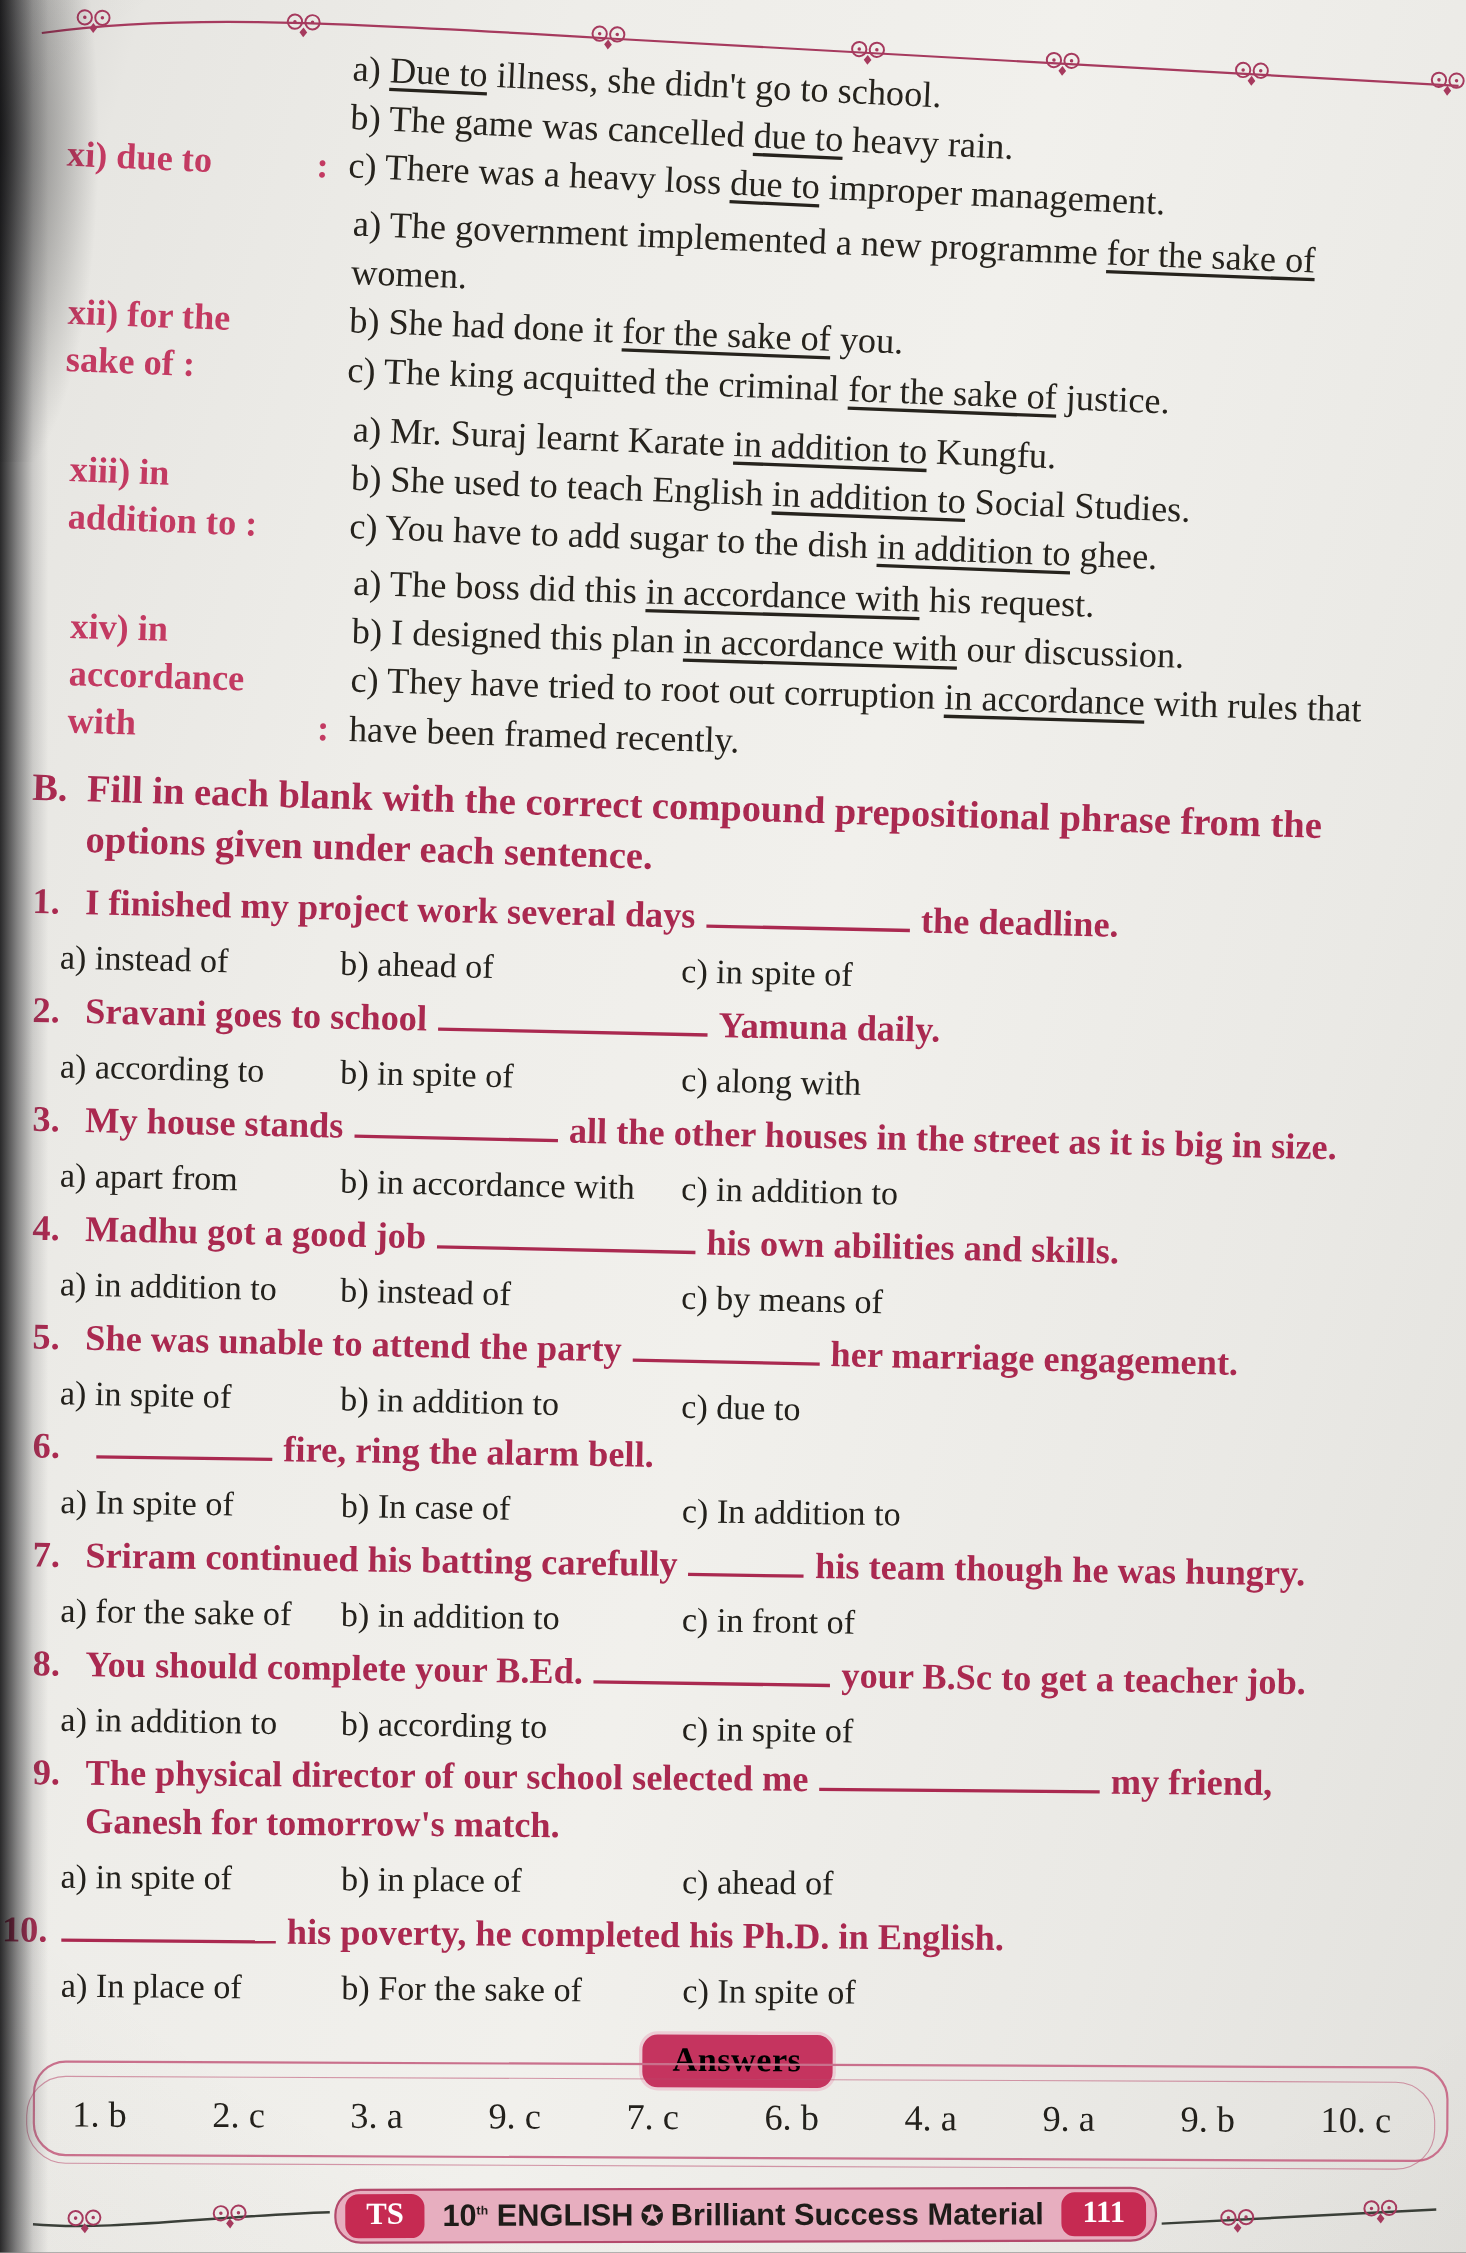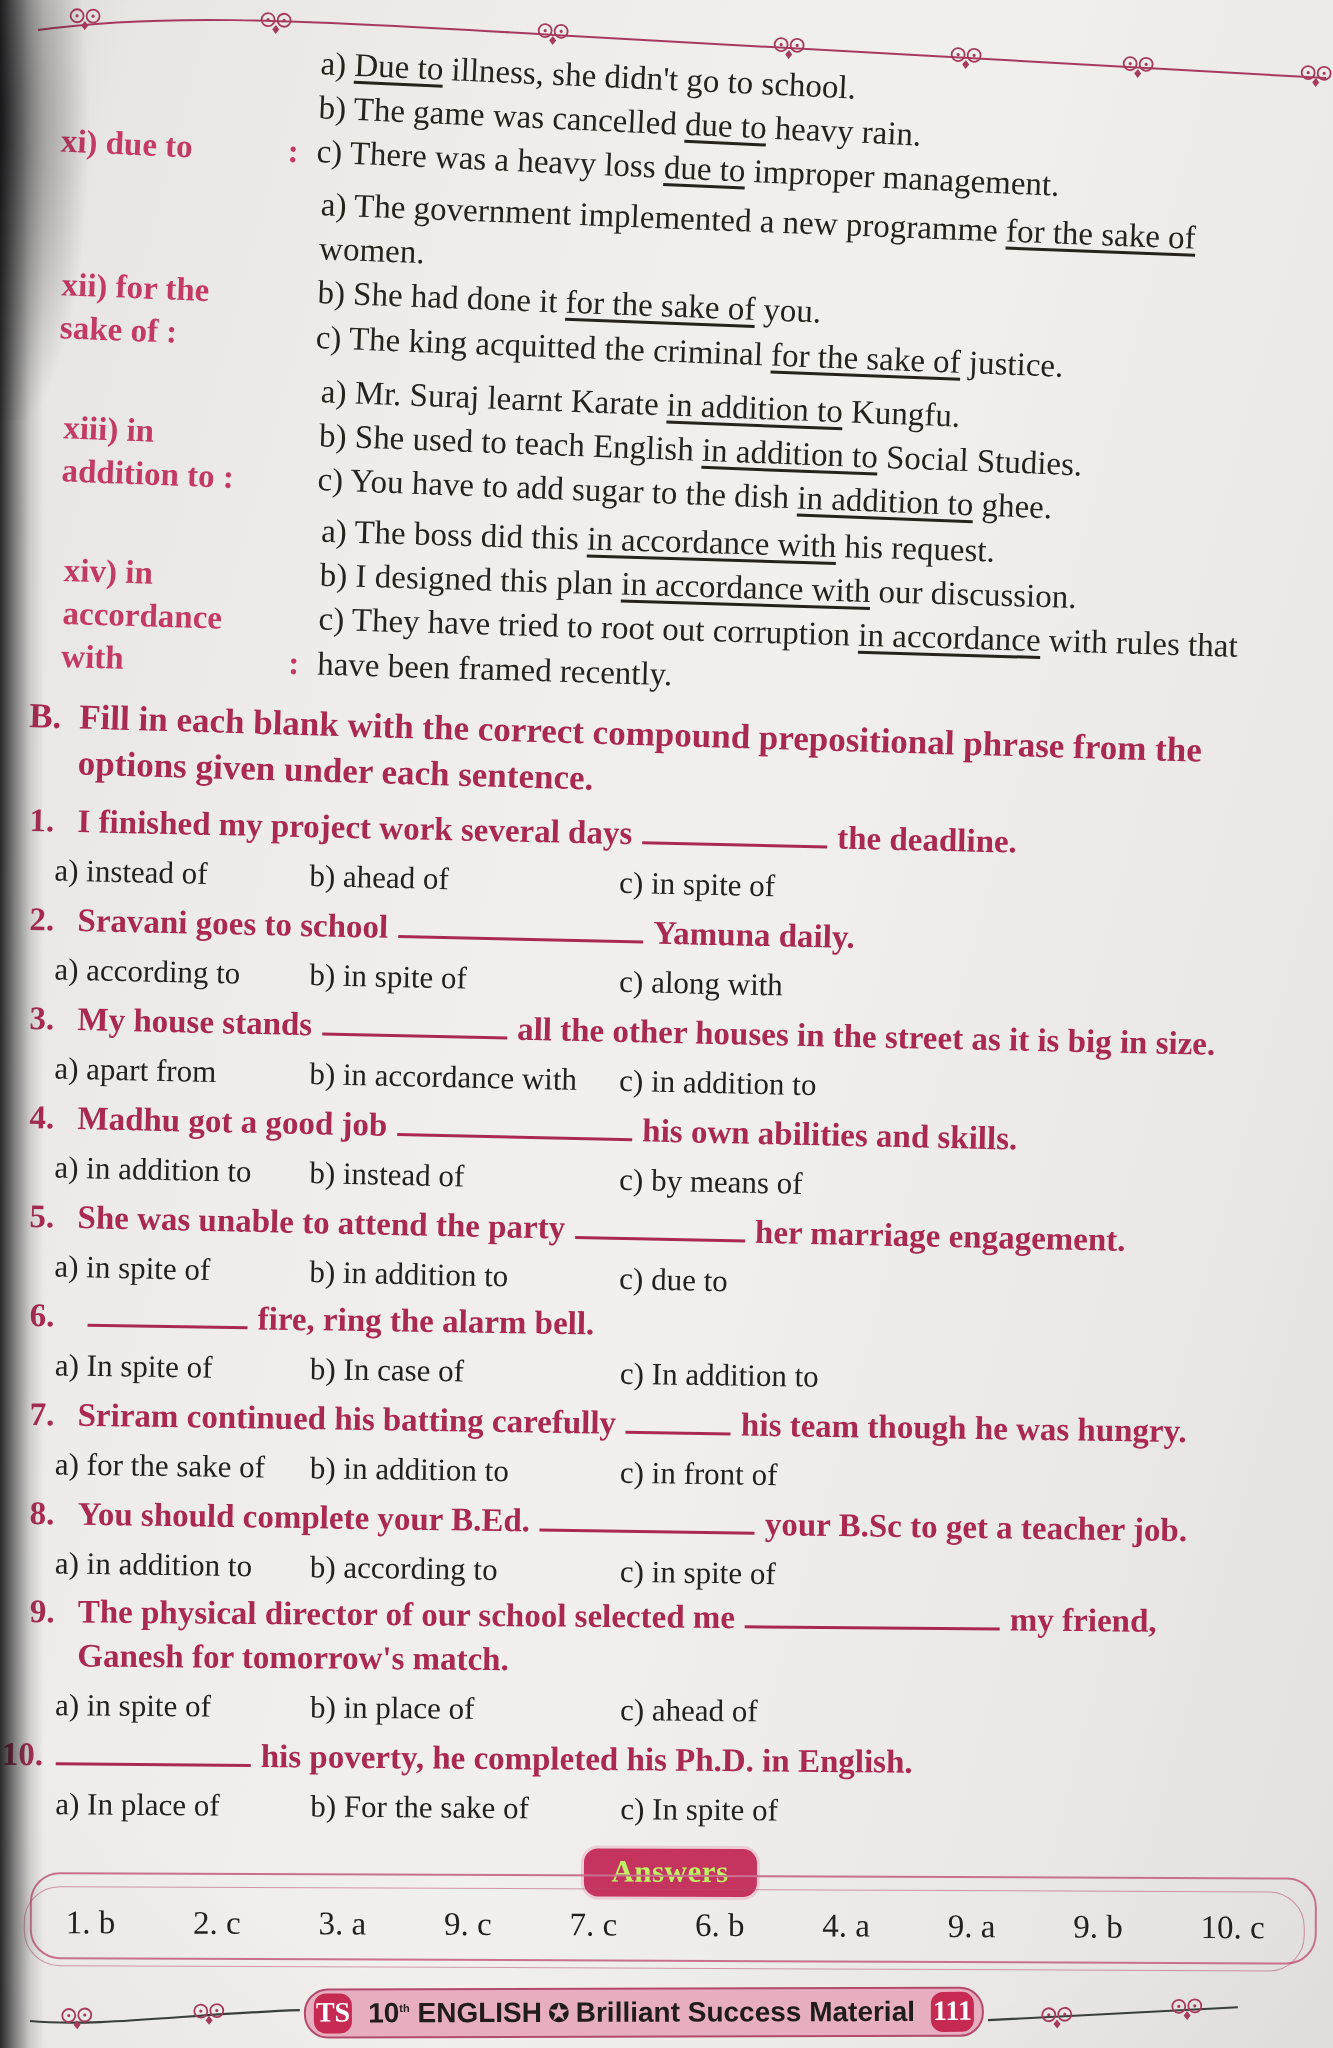--- a/index.html
+++ b/index.html
@@ -76,37 +76,37 @@
   .ans-box{
     position:relative;border:2px solid #c9708c;border-radius:30px;
     padding:30px 50px 16px 34px;
   }
   .ans-box::before{
     content:"";position:absolute;left:-8px;right:10px;top:12px;bottom:-9px;
     border:1.5px solid rgba(185,74,109,.55);border-radius:36px;pointer-events:none;
   }
   .ans-badge{
     position:absolute;top:-26px;left:50%;transform:translateX(-52%);
-    background:var(--badge,#c5345f);color:#bef264;font-weight:bold;font-size:31px;
+    background:var(--badge,#c5345f);color:#000000;font-weight:bold;font-size:31px;
     padding:5px 28px 7px;border-radius:14px;letter-spacing:.5px;
     box-shadow:0 0 0 3px rgba(233,179,194,.55);
   }
   .ans-row{display:flex;justify-content:space-between;font-size:33px;color:#23211c;}
 
   
   .footer{display:flex;align-items:center;margin-top:26px;}
   .orn{flex:none;}
   .ribbon{
     flex:none;display:flex;align-items:center;gap:14px;margin:0 4px;
     background:var(--ribbon_bg,#e7aebf);border:2px solid var(--ribbon_border,#b34a6c);
     border-radius:24px;padding:3px 8px;transform:rotate(-0.4deg);
   }
   .ts-box,.pg-box{
     background:var(--box_red,#c62a52);color:#fff;font-weight:bold;font-size:28px;
-    padding:3px 2px 5px;border-radius:12px;font-family:"Liberation Serif","DejaVu Serif",serif;
+    padding:3px 19px 5px;border-radius:12px;font-family:"Liberation Serif","DejaVu Serif",serif;
   }
   .ribbon-text{
     font-family:"Liberation Sans","DejaVu Sans",sans-serif;font-weight:bold;
     font-size:28px;color:#1f1c19;white-space:nowrap;padding:0 2px;
   }
   .ribbon-text sup{font-size:11px;}
   .star{display:inline-block;margin:0 6px;font-size:26px;}
 </style>
 </head>
 <body>

